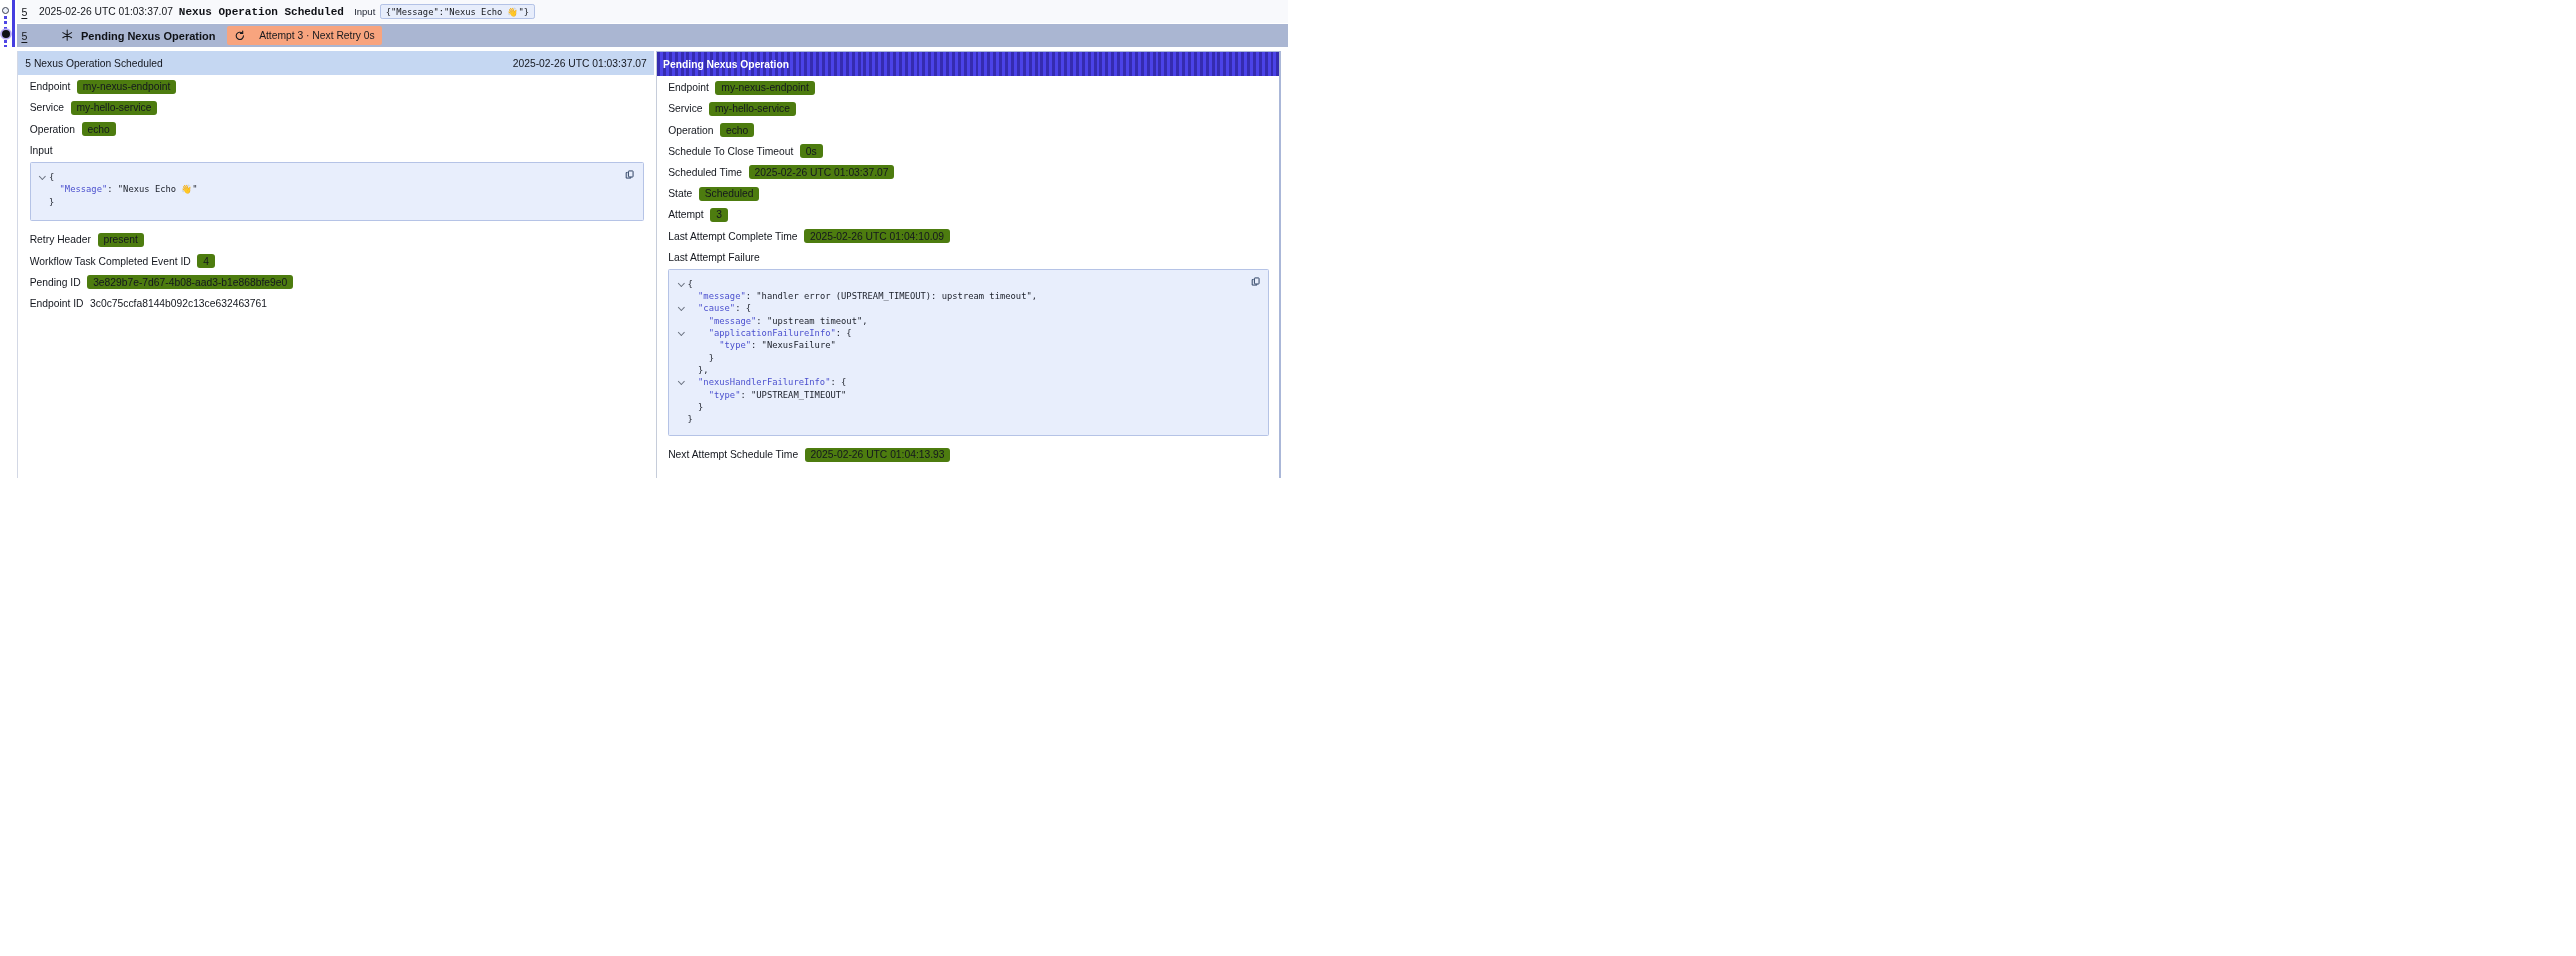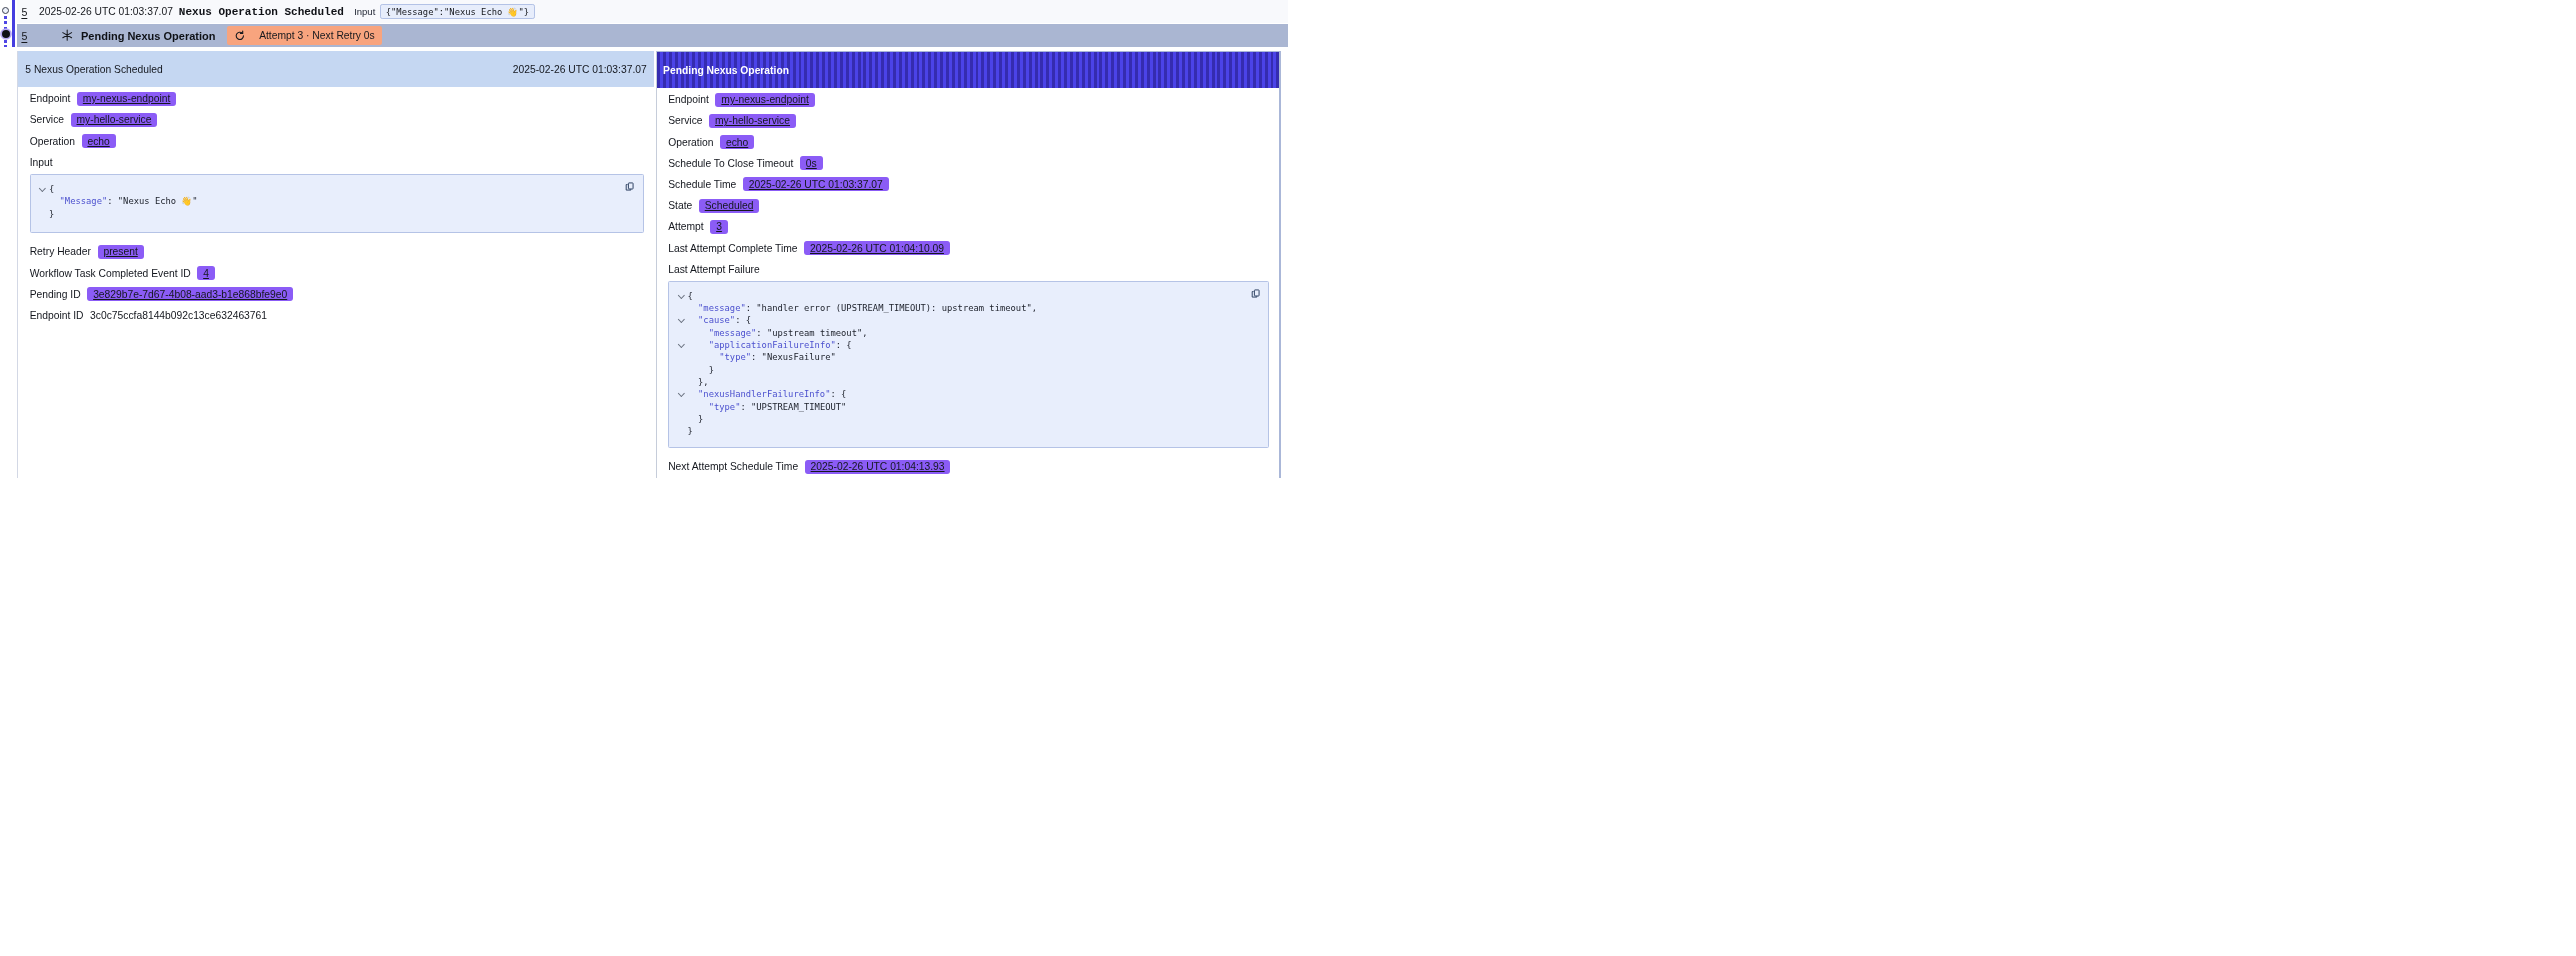--- a/index.html
+++ b/index.html
@@ -25,29 +25,29 @@
   .asterisk{margin-left:34px;display:inline-flex;align-items:center;}
   .etitle2{margin-left:7.3px;font-size:11px;font-weight:700;color:#0f1116;}
   .retry-badge{margin-left:11.7px;display:inline-flex;align-items:center;gap:13px;background:#f8a47e;
                border-radius:2.2px;height:19px;padding:0 7.3px;font-size:10.3px;font-weight:500;color:#17191e;}
   
   .panels{position:absolute;top:51px;left:17px;right:0;bottom:0;display:flex;align-items:stretch;}
   .pane{box-sizing:border-box;}
   .pane-left{width:637px;border-left:0.7px solid #d3d8e5;}
   .pane-right{flex:1;margin-left:1.5px;margin-right:6.6px;border-left:0.7px solid #c6cdda;
               border-right:2.2px solid #aab7d8;border-top:1.5px solid #aab7d8;}
-  .pane-head{height:36px;display:flex;align-items:center;font-size:10.3px;}
+  .pane-head{height:24px;display:flex;align-items:center;font-size:10.3px;}
   .left-head{background:#c5d7f2;justify-content:space-between;padding:0 7.3px;color:#14171e;}
   .right-head{background:repeating-linear-gradient(90deg,#352cb0 0 2.9px,#4b43e8 2.9px 5.9px);
               color:#fff;font-weight:700;padding:0 6.6px;}
   .pane-body{padding:4.4px 10.3px 0 11.7px;}
   .frow{display:flex;align-items:center;height:14.6px;margin-bottom:6.6px;font-size:10.3px;color:#14171e;text-align:right;}
   .flabel{white-space:nowrap;}
   .fval{margin-left:6.6px;}
-  .badge{background:#8b5cf6;border-radius:2.9px;padding:1.5px 5.9px;color:#14171e;white-space:nowrap;text-decoration:underline;}
+  .badge{background:#4d7c0f;border-radius:2.9px;padding:1.5px 5.9px;color:#14171e;white-space:nowrap;}
   .linkval{text-underline-offset:2.2px;color:#14171e;cursor:pointer;white-space:nowrap;}
   .blockrow{margin-bottom:1.5px;}
   
   .code-block{position:relative;background:#e8eefc;border:0.7px solid #b5c3e6;border-radius:1.5px;
               margin:4.4px 0 11.7px 0;padding:8px 29px 9.5px 5.9px;box-sizing:border-box;}
   .code-block.small{min-height:59px;}
   .cline{display:flex;line-height:12.3px;}
   .chev{width:12.4px;flex:0 0 12.4px;display:flex;align-items:center;justify-content:center;cursor:pointer;}
   .chev.on::before{content:"";width:3.7px;height:3.7px;border-right:1px solid #6b7280;border-bottom:1px solid #6b7280;
                    transform:rotate(45deg) translate(-0.7px,-0.7px);}
@@ -172,21 +172,21 @@
           </div>
           <div class="frow">
             <span class="flabel">Operation</span>
             <span class="fval badge">echo</span>
           </div>
           <div class="frow">
             <span class="flabel">Schedule To Close Timeout</span>
             <span class="fval badge">0s</span>
           </div>
           <div class="frow">
-            <span class="flabel">Schedule Time</span>
+            <span class="flabel">Scheduled Time</span>
             <span class="fval badge">2025-02-26 UTC 01:03:37.07</span>
           </div>
           <div class="frow">
             <span class="flabel">State</span>
             <span class="fval badge">Scheduled</span>
           </div>
           <div class="frow">
             <span class="flabel">Attempt</span>
             <span class="fval badge">3</span>
           </div>

